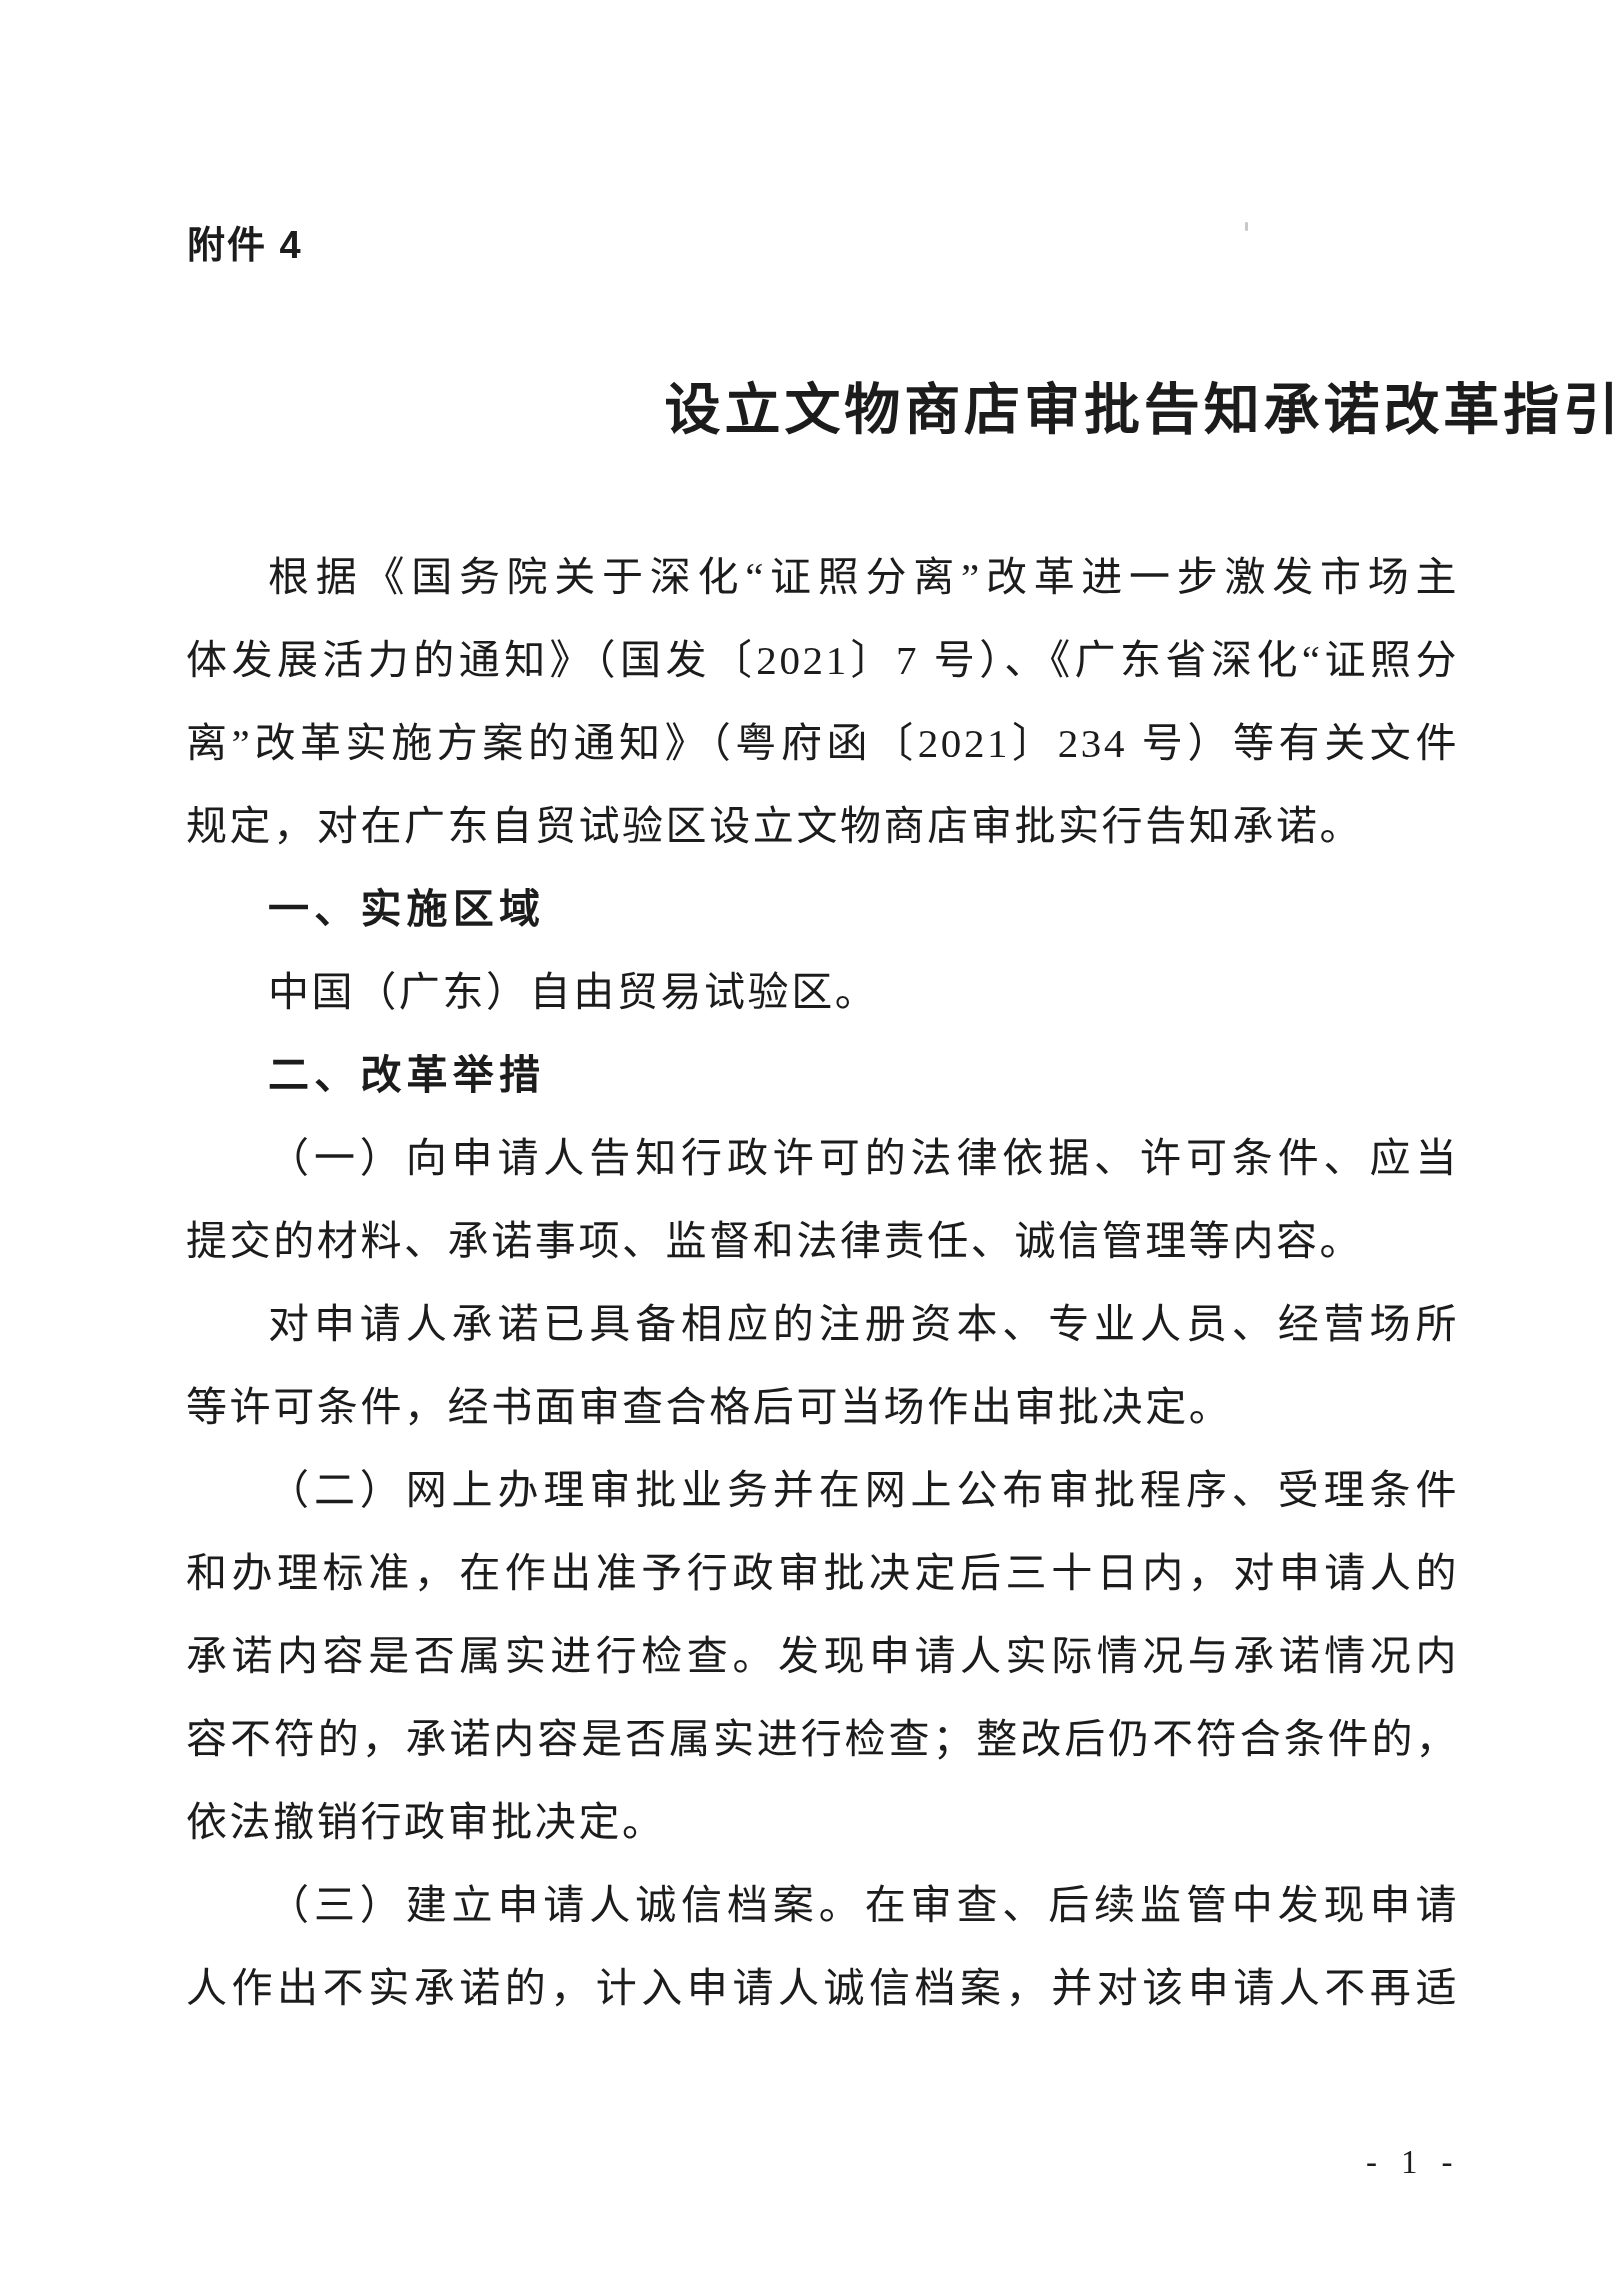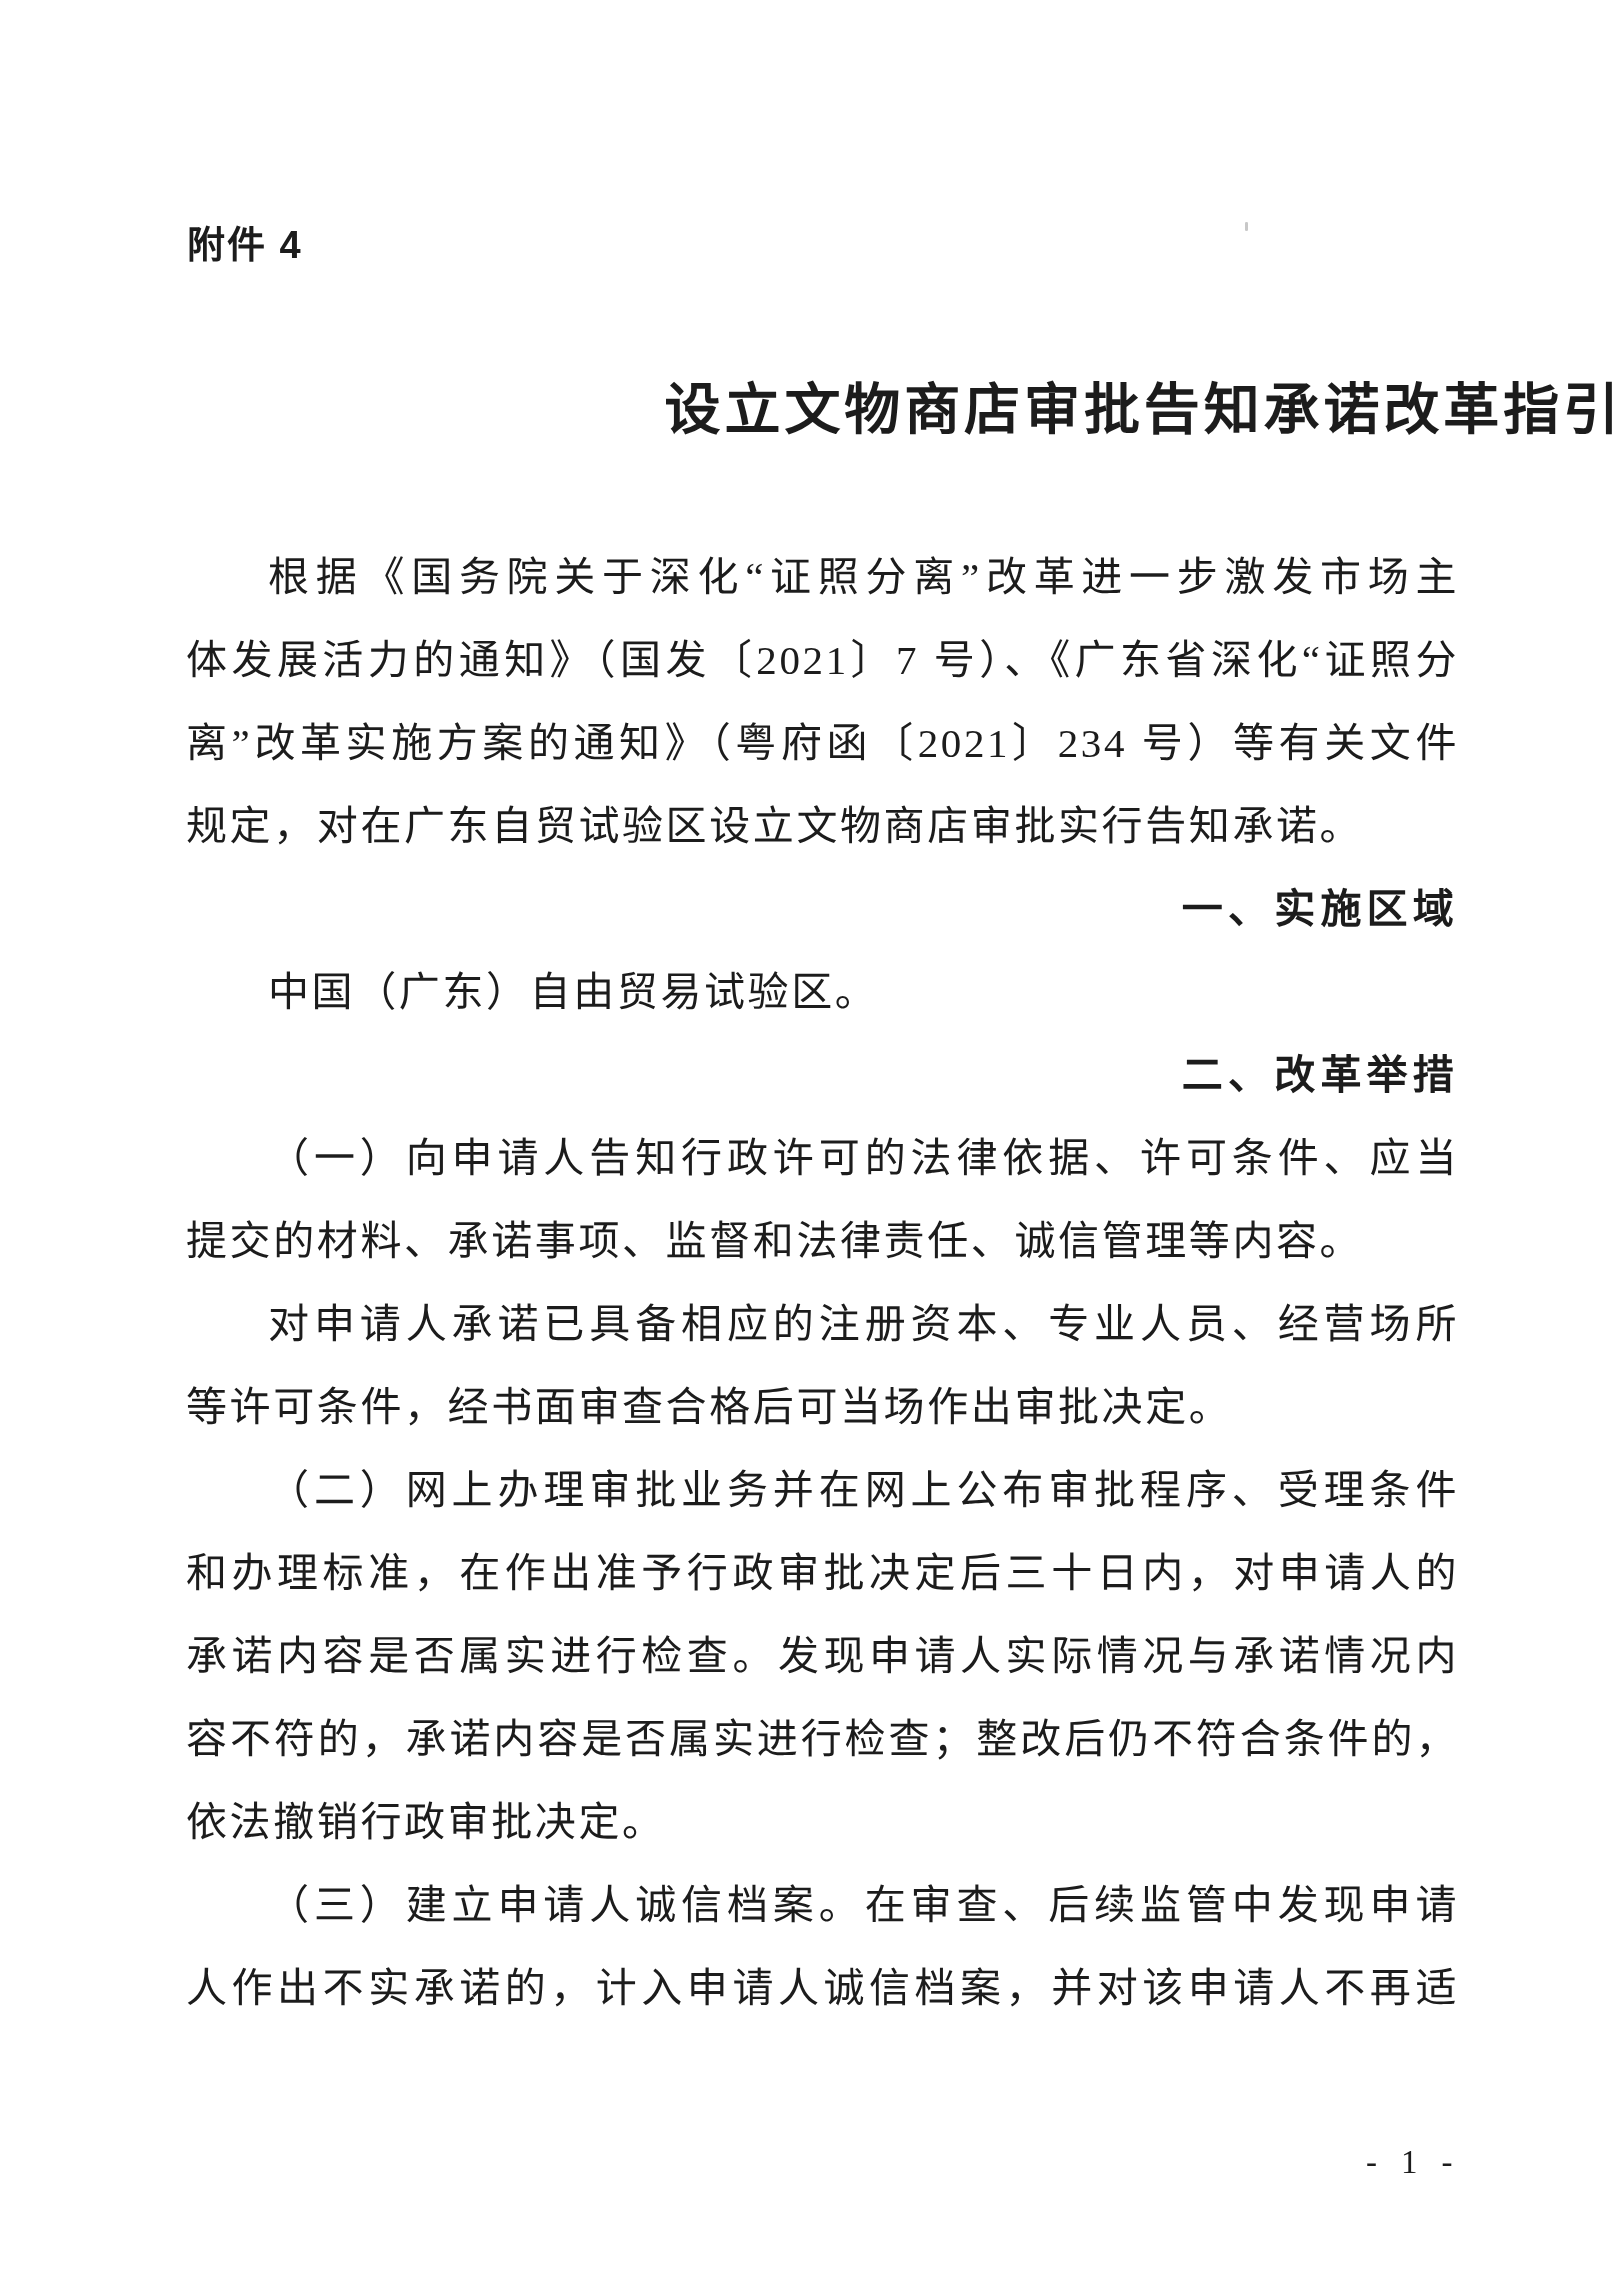--- a/index.html
+++ b/index.html
@@ -58,21 +58,20 @@
     text-justify: inter-character;
   }
   
   .ind {
     padding-left: 82px;
   }
   .heading {
     font-weight: bold;
     letter-spacing: 5.2px;
     font-family: "Liberation Sans", "DejaVu Sans", sans-serif;
-    text-align: right;
   }
   .page-number {
     position: absolute;
     left: 1366px;
     top: 2144px;
     font-size: 33px;
     letter-spacing: 7.9px;
     white-space: nowrap;
   }
   .scan-speck {

